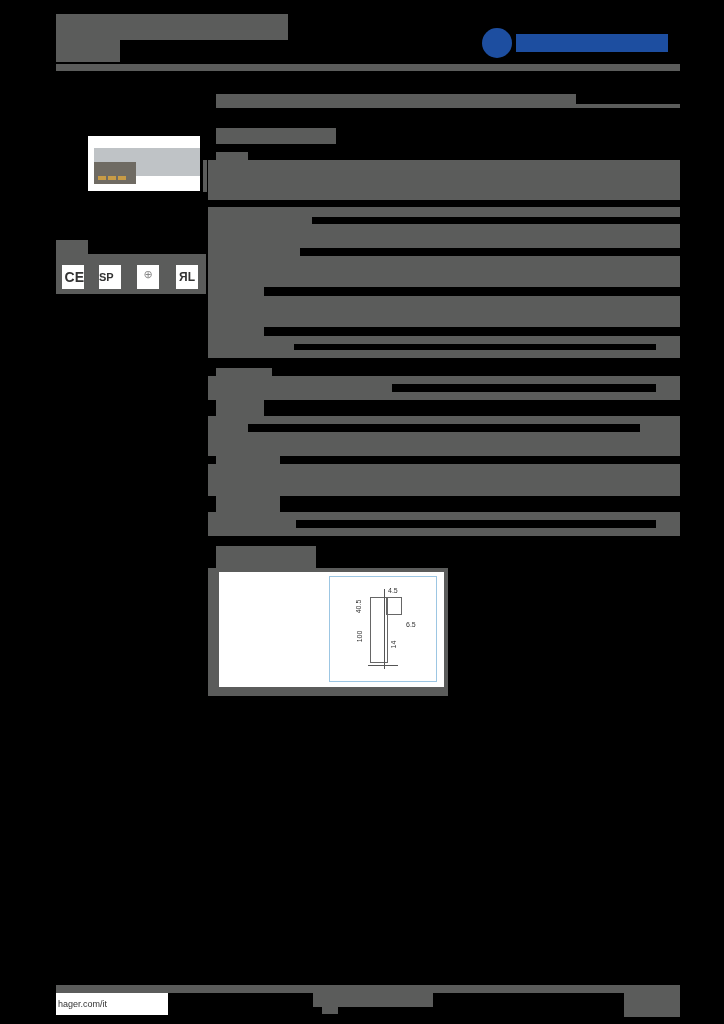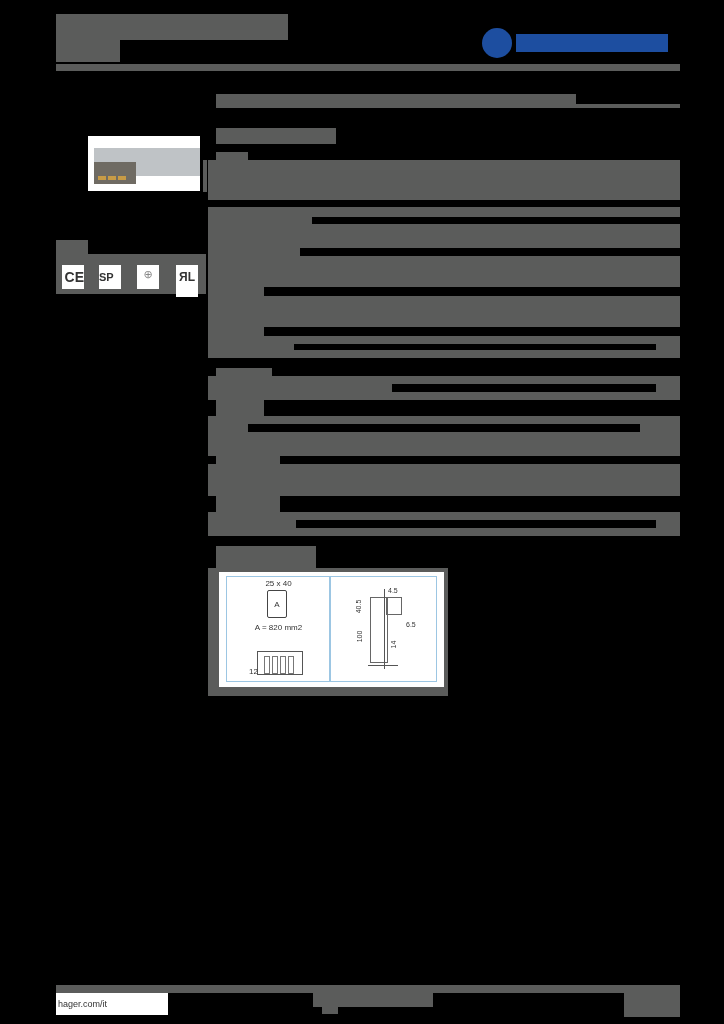--- a/index.html
+++ b/index.html
@@ -33,21 +33,21 @@
   <div style="position:absolute;left:20px;top:40px;width:8px;height:4px;background:#c79b46;"></div>
   <div style="position:absolute;left:30px;top:40px;width:8px;height:4px;background:#c79b46;"></div>
 </div>
 <div class="g" style="left:203px;top:160px;width:4px;height:32px;"></div>
 
 <div class="g" style="left:56px;top:240px;width:32px;height:14px;"></div>
 <div class="g" style="left:56px;top:254px;width:150px;height:40px;"></div>
 <div class="w txt" style="left:62px;top:265px;width:22px;height:24px;font-weight:bold;font-size:14px;text-align:right;line-height:24px;">CE</div>
 <div class="w txt" style="left:99px;top:265px;width:22px;height:24px;font-weight:bold;font-size:11px;text-align:left;line-height:24px;">SP</div>
 <div class="w txt" style="left:137px;top:265px;width:22px;height:24px;font-size:11px;text-align:center;line-height:18px;color:#888;">⊕</div>
-<div class="w txt" style="left:176px;top:265px;width:22px;height:32px;font-weight:bold;font-size:12px;text-align:center;line-height:24px;">ЯL</div>
+<div class="w txt" style="left:176px;top:265px;width:22px;height:24px;font-weight:bold;font-size:12px;text-align:center;line-height:24px;">ЯL</div>
 
 <div>
   <div class="g" style="left:216px;top:152px;width:32px;height:10px;"></div>
   <div class="g" style="left:208px;top:160px;width:472px;height:40px;"></div>
   <div class="g" style="left:208px;top:207px;width:472px;height:10px;"></div>
   <div class="g" style="left:208px;top:216px;width:104px;height:8px;"></div>
   <div class="g" style="left:208px;top:224px;width:472px;height:24px;"></div>
   <div class="g" style="left:208px;top:248px;width:92px;height:10px;"></div>
   <div class="g" style="left:208px;top:256px;width:472px;height:31px;"></div>
   <div class="g" style="left:208px;top:287px;width:56px;height:10px;"></div>
@@ -74,34 +74,20 @@
   <div class="g" style="left:208px;top:512px;width:472px;height:8px;"></div>
   <div class="g" style="left:208px;top:520px;width:88px;height:8px;"></div>
   <div class="g" style="left:656px;top:520px;width:24px;height:8px;"></div>
   <div class="g" style="left:208px;top:528px;width:472px;height:8px;"></div>
 </div>
 
 <div class="g" style="left:216px;top:546px;width:100px;height:22px;"></div>
 <div class="g" style="left:208px;top:568px;width:240px;height:128px;"></div>
 <div class="w" style="left:219px;top:572px;width:225px;height:115px;">
 
-  <div style="position:absolute;left:7px;top:4px;width:103px;height:104px;border:1px solid #9cc6e3;">
-    <div class="txt" style="position:absolute;left:0;top:2px;width:103px;text-align:center;font-size:8px;">25 x 40</div>
-    <div style="position:absolute;left:40px;top:13px;width:18px;height:26px;border:1.5px solid #444;border-radius:2px;">
-      <div class="txt" style="position:absolute;left:0;top:9px;width:18px;text-align:center;font-size:8px;">A</div>
-    </div>
-    <div class="txt" style="position:absolute;left:0;top:46px;width:103px;text-align:center;font-size:8px;">A = 820 mm2</div>
-    <div style="position:absolute;left:30px;top:74px;width:44px;height:22px;border:1px solid #555;">
-      <div style="position:absolute;left:6px;top:4px;width:4px;height:16px;border:1px solid #777;"></div>
-      <div style="position:absolute;left:14px;top:4px;width:4px;height:16px;border:1px solid #777;"></div>
-      <div style="position:absolute;left:22px;top:4px;width:4px;height:16px;border:1px solid #777;"></div>
-      <div style="position:absolute;left:30px;top:4px;width:4px;height:16px;border:1px solid #777;"></div>
-    </div>
-    <div class="txt" style="position:absolute;left:22px;top:90px;font-size:8px;">12</div>
-  </div>
 
   <div style="position:absolute;left:110px;top:4px;width:106px;height:104px;border:1px solid #9cc6e3;">
     <div style="position:absolute;left:40px;top:20px;width:16px;height:64px;border:1px solid #666;"></div>
     <div style="position:absolute;left:56px;top:20px;width:14px;height:16px;border:1px solid #666;"></div>
     <div style="position:absolute;left:54px;top:12px;width:1px;height:80px;background:#555;"></div>
     <div style="position:absolute;left:38px;top:88px;width:30px;height:1px;background:#555;"></div>
     <div class="txt" style="position:absolute;left:58px;top:10px;font-size:7px;">4.5</div>
     <div class="txt" style="position:absolute;left:22px;top:26px;font-size:7px;transform:rotate(-90deg);">40.5</div>
     <div class="txt" style="position:absolute;left:24px;top:56px;font-size:7px;transform:rotate(-90deg);">100</div>
     <div class="txt" style="position:absolute;left:76px;top:44px;font-size:7px;">6.5</div>

